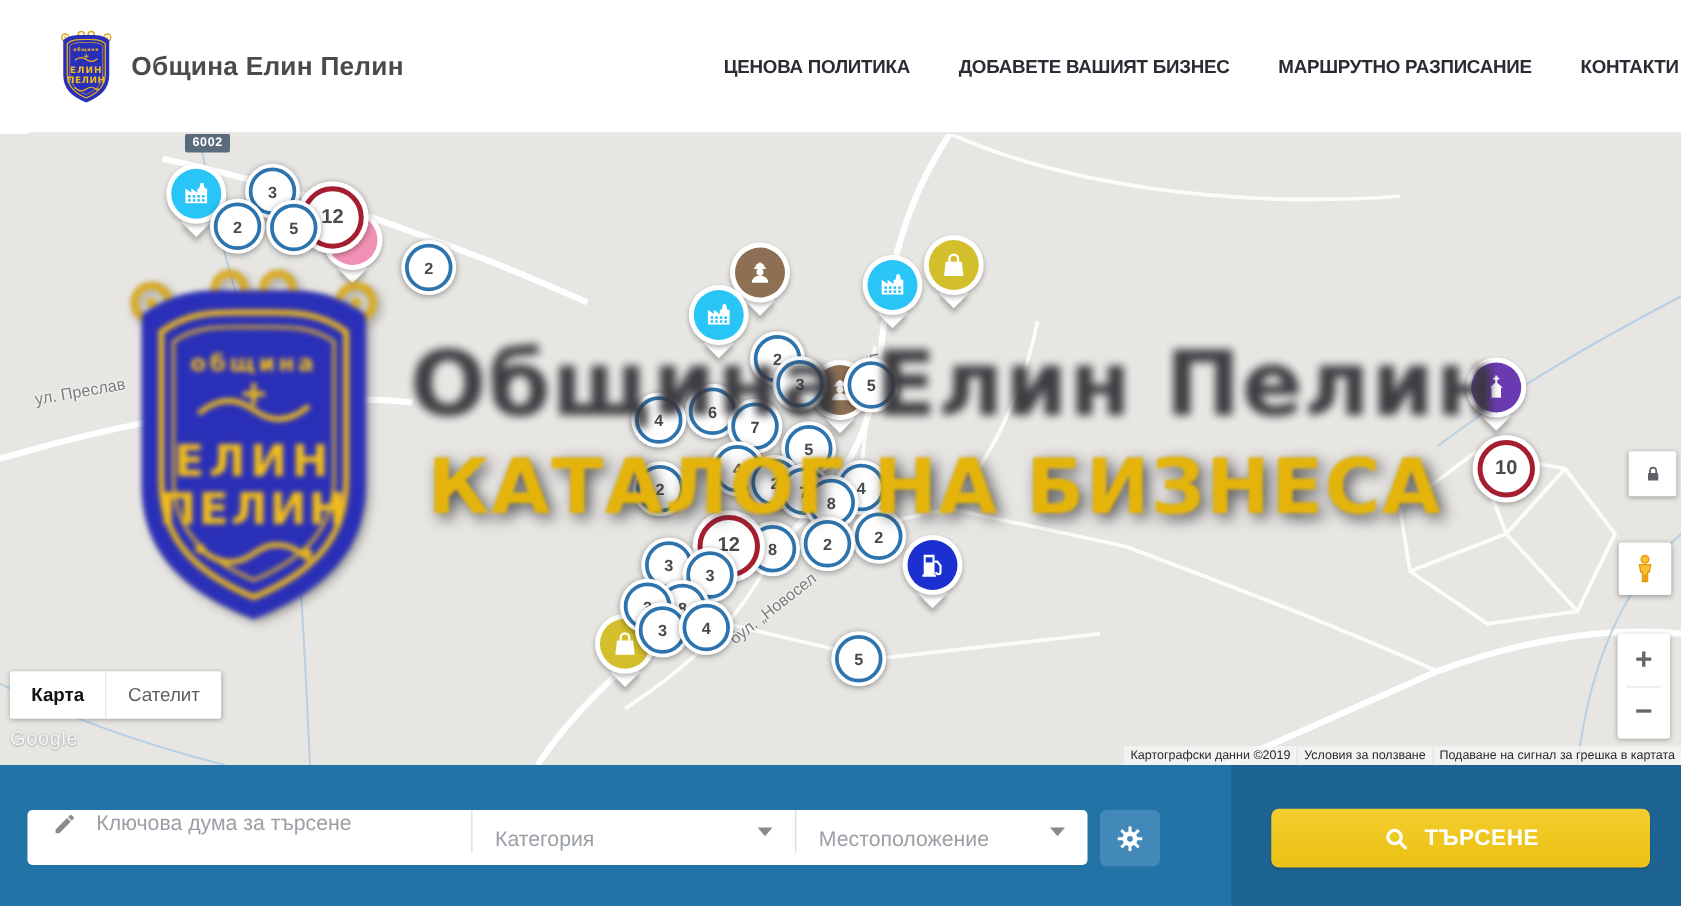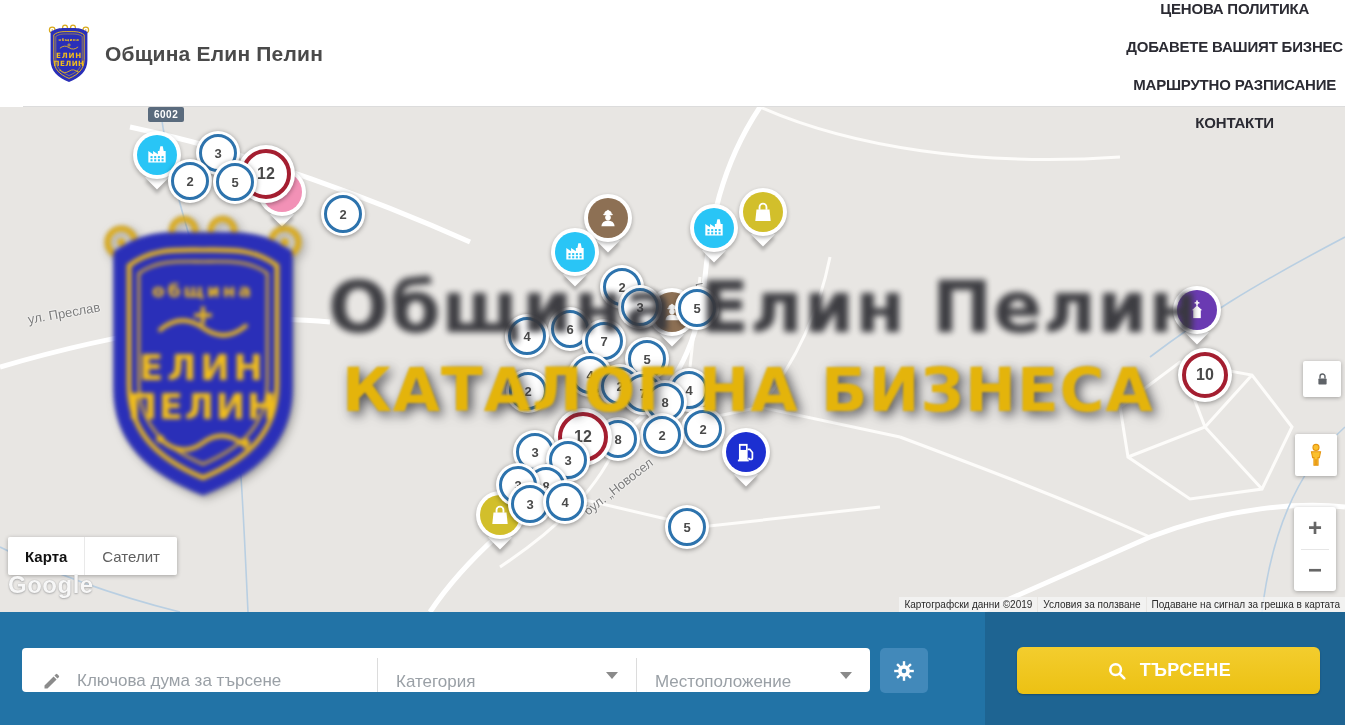--- a/index.html
+++ b/index.html
@@ -5,21 +5,21 @@
   html,body{margin:0;padding:0;background:#fff;font-family:"Liberation Sans",sans-serif;}
   .screen{position:relative;width:1345px;height:725px;overflow:hidden;background:#fff;}
 
   
   .header{position:absolute;left:0;top:0;width:1345px;height:106px;background:#fff;border-bottom:1px solid #dcdcdc;z-index:20;margin-left:23px;}
   .logo{position:absolute;left:22px;top:24px;display:flex;align-items:center;gap:12px;cursor:pointer;}
   .logo-shield{width:48px;height:60px;}
   .logo-shield svg{width:100%;height:100%;display:block;}
   .logo-title{font-size:21px;font-weight:700;color:#4a4a4a;letter-spacing:.2px;line-height:1.15;}
   .logo-subtitle{font-size:18px;font-weight:700;color:#e9ae0b;letter-spacing:.4px;line-height:1.2;}
-  .main-nav{position:absolute;right:25px;top:0;height:106px;display:flex;align-items:center;gap:21px;flex-direction:column;}
+  .main-nav{position:absolute;right:25px;top:0;height:106px;display:flex;align-items:center;gap:39px;}
   .nav-item{font-size:15px;font-weight:700;color:#2b2b33;letter-spacing:-.2px;text-decoration:none;cursor:pointer;white-space:nowrap;}
 
   
   .map{position:absolute;left:0;top:107px;width:1345px;height:505px;background:#e8e6e3;overflow:hidden;cursor:grab;}
   .roads{position:absolute;left:0;top:0;z-index:1;}
   .road-label{position:absolute;left:148px;top:0px;background:#5a6b7d;color:#fff;font-size:10px;font-weight:700;padding:2px 6px;border-radius:2px;z-index:2;letter-spacing:.5px;}
   .street-label{position:absolute;color:#7b7b7b;font-size:13px;white-space:nowrap;z-index:2;text-shadow:0 0 2px #fff,0 0 2px #fff;}
 
   .markers{position:absolute;inset:0;z-index:3;}
   .pin{position:absolute;width:48px;height:62px;}
@@ -36,34 +36,34 @@
   .wm-shield{position:absolute;left:84px;top:106px;width:238px;height:292px;filter:blur(2.2px) drop-shadow(3px 3px 4px rgba(0,0,0,.35));}
   .wm-shield svg{width:100%;height:100%;display:block;}
   .wm-title{position:absolute;left:328px;top:158px;font-family:"DejaVu Sans",sans-serif;font-size:72px;font-weight:700;color:#38383d;letter-spacing:1px;white-space:nowrap;filter:blur(3.2px);opacity:.97;}
   .wm-subtitle{position:absolute;left:342px;top:247px;font-family:"DejaVu Sans",sans-serif;font-size:61px;font-weight:700;color:#e4b40b;letter-spacing:1px;white-space:nowrap;filter:blur(1.2px) drop-shadow(4px 4px 6px rgba(50,50,55,.85));}
 
   
   .maptype{position:absolute;left:8px;top:430px;display:flex;z-index:8;box-shadow:0 1px 4px rgba(0,0,0,.3);border-radius:2px;overflow:hidden;}
   .maptype button{height:38px;background:#fff;border:none;padding:0 17px;font-family:"Liberation Sans",sans-serif;font-size:15px;cursor:pointer;}
   .maptype .active{font-weight:700;color:#111;}
   .maptype .inactive{color:#5f5f5f;border-left:1px solid #e9e9e9;}
-  .google-logo{position:absolute;left:8px;top:464px;z-index:8;font-size:24px;font-weight:700;color:rgba(255,255,255,.92);letter-spacing:.5px;text-shadow:0 0 1px #9a9a9a,0 1px 2px #b0b0b0;cursor:pointer;}
+  .google-logo{position:absolute;left:8px;top:476px;z-index:8;font-size:16px;font-weight:400;color:rgba(255,255,255,.92);letter-spacing:.5px;text-shadow:0 0 1px #9a9a9a,0 1px 2px #b0b0b0;cursor:pointer;}
   .attribution{position:absolute;right:0;bottom:0;z-index:8;display:flex;gap:1px;font-size:10px;color:#2a2a2a;margin-left:36px;}
   .attribution span{background:rgba(245,245,245,.75);padding:2px 5px;white-space:nowrap;}
   .attribution .link{cursor:pointer;}
   .ctrl{position:absolute;background:#fff;z-index:8;display:flex;align-items:center;justify-content:center;box-shadow:0 1px 4px rgba(0,0,0,.3);cursor:pointer;}
   .ctrl-lock{left:1303px;top:254px;width:38px;height:36px;border-radius:2px;}
   .ctrl-peg{left:1295px;top:327px;width:42px;height:42px;border-radius:2px;}
   .zoomctl{position:absolute;left:1294px;top:400px;width:42px;height:84px;background:#fff;border-radius:3px;box-shadow:0 1px 4px rgba(0,0,0,.3);z-index:8;display:flex;flex-direction:column;}
   .zoomctl button{flex:1;border:none;background:transparent;font-size:24px;font-weight:700;color:#666;cursor:pointer;line-height:1;font-family:"Liberation Sans",sans-serif;}
   .zoomctl .divider{height:1px;background:#e6e6e6;margin:0 7px;}
 
   
   .searchbar{position:absolute;left:0;top:612px;width:1345px;height:113px;background:linear-gradient(to right,#2273a6 0,#2273a6 985px,#1e6492 985px,#1e6492 100%);z-index:20;}
-  .search-fields{position:absolute;left:22px;top:36px;width:848px;height:44px;background:#fff;border-radius:4px;display:flex;align-items:flex-end;}
+  .search-fields{position:absolute;left:22px;top:36px;width:848px;height:44px;background:#fff;border-radius:4px;display:flex;align-items:flex-start;}
   .sf-keyword{flex:0 0 335px;display:flex;align-items:center;gap:13px;padding-left:20px;}
   .sf-keyword svg{width:20px;height:20px;flex:none;}
   .sf-keyword input{border:none;outline:none;font-family:"Liberation Sans",sans-serif;font-size:17px;color:#333;width:100%;background:transparent;}
   .sf-keyword input::placeholder{color:#9aa0a6;}
   .sf-select{display:flex;align-items:center;justify-content:space-between;border-left:1px solid #dcdcdc;padding:0 18px;cursor:pointer;}
   .sf-category{flex:0 0 222px;}
   .sf-location{flex:1;}
   .sf-select .val{font-size:17px;color:#9aa0a6;margin-top:14px;}
   .caret{width:0;height:0;border-left:6px solid transparent;border-right:6px solid transparent;border-top:7px solid #8a8a8a;}
   .gear-btn{position:absolute;left:880px;top:36px;width:48px;height:45px;background:#4289ba;border:none;border-radius:5px;display:flex;align-items:center;justify-content:center;cursor:pointer;}

